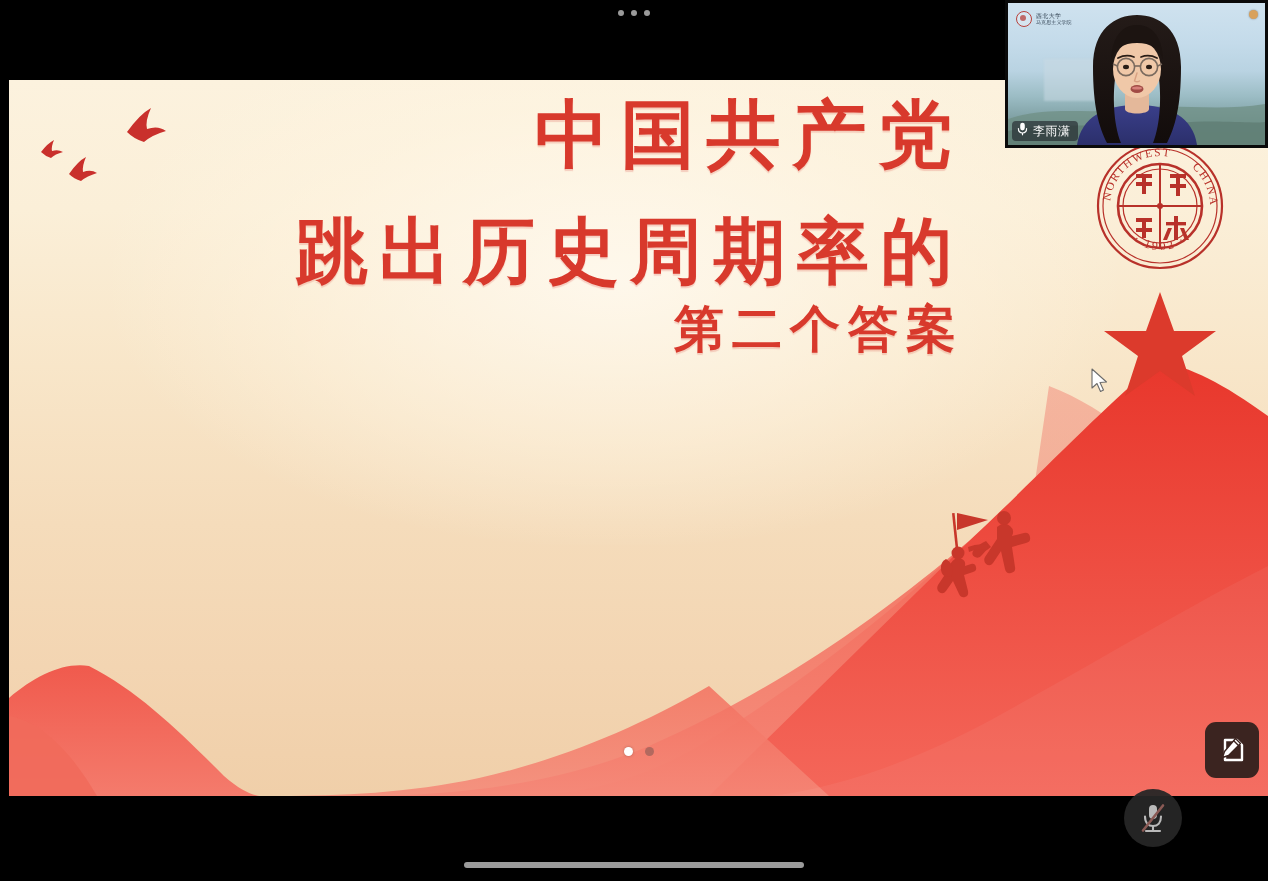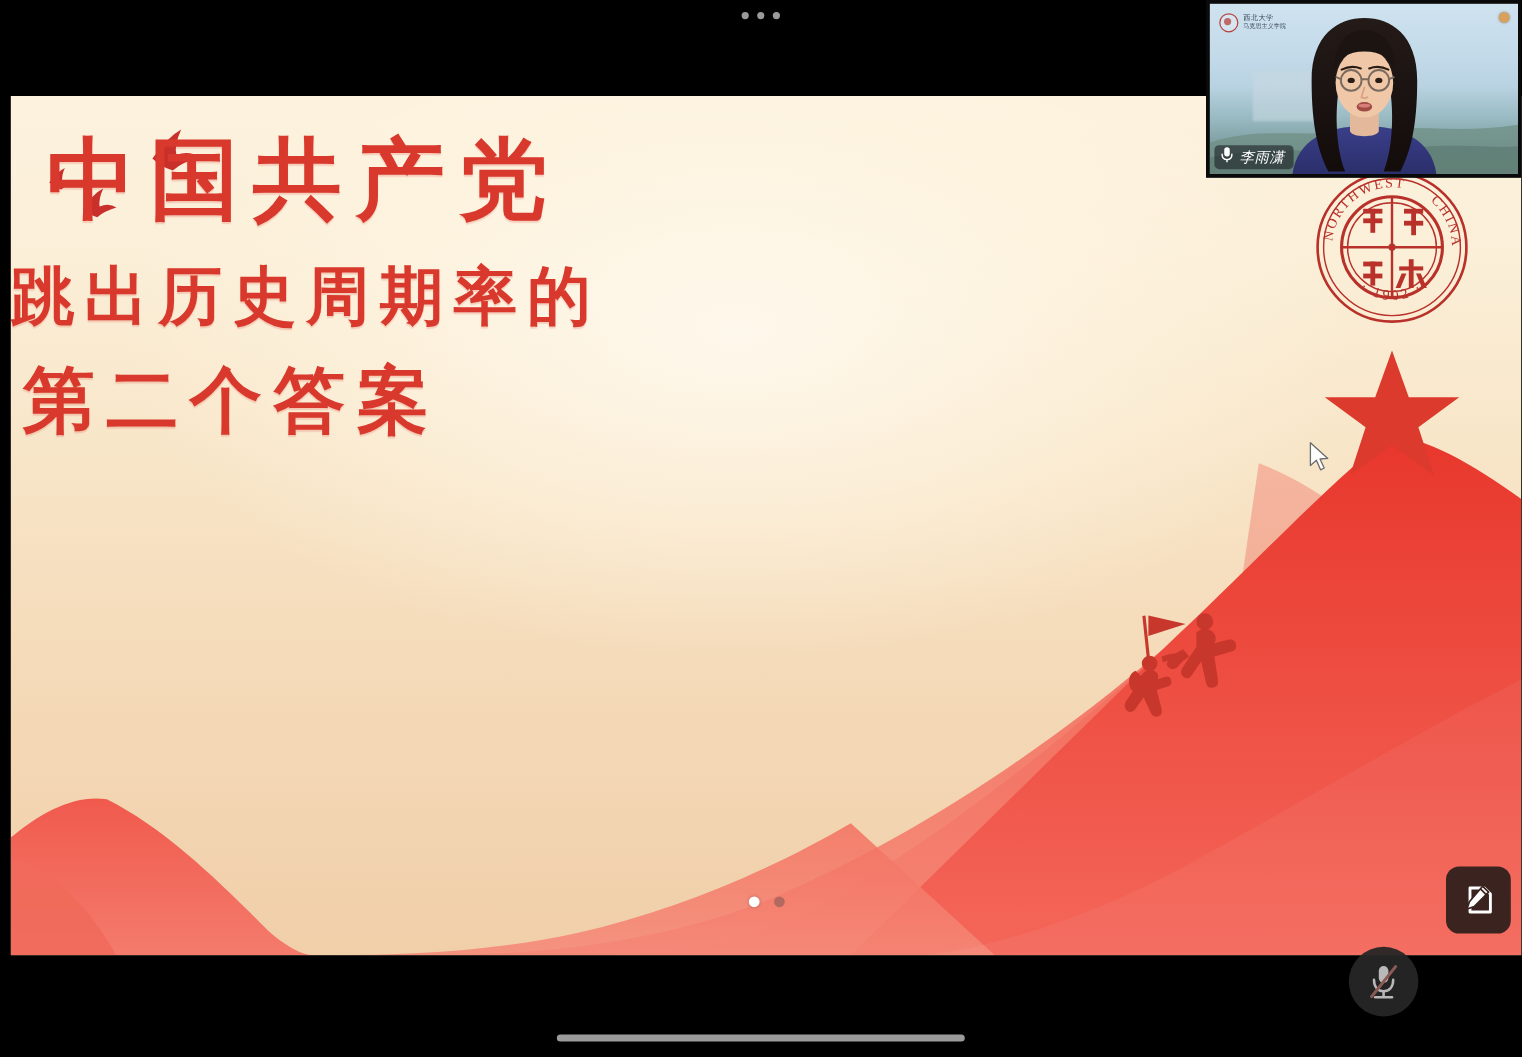--- a/index.html
+++ b/index.html
@@ -117,37 +117,37 @@
     top: 60px;
     width: 132px;
     height: 132px;
     z-index: 6;
   }
 
   
   .slide-title {
     position: absolute;
     left: 0;
-    top: 34px;
+    top: 18px;
     width: 955px;
-    text-align: left;
+    text-align: right;
     z-index: 8;
     pointer-events: none;
   }
   .title-line {
     font-family: "Liberation Serif", "DejaVu Serif", serif;
     color: #d8392c;
     font-weight: 700;
     line-height: 1.0;
     letter-spacing: 0.16em;
     text-shadow: 0 2px 1px rgba(216,57,44,0.20);
   }
   .title-line.l1 { font-size: 74px; margin-left: 30px; }
-  .title-line.l2 { font-size: 53px; margin-top: 34px; }
-  .title-line.l3 { font-size: 60px; margin-top: 34px; margin-left: 10px; font-family: Liberation Mono, monospace; }
+  .title-line.l2 { font-size: 72px; margin-top: 44px; }
+  .title-line.l3 { font-size: 50px; margin-top: 16px; margin-left: 10px; }
 
   
   .credit-block {
     position: absolute;
     right: 62px;
     bottom: 52px;
     z-index: 9;
     text-align: left;
     font-family: "Liberation Serif", "DejaVu Serif", serif;
     color: #231b12;
@@ -303,21 +303,20 @@
     left: 4px;
     bottom: 4px;
     height: 20px;
     padding: 0 8px 0 5px;
     display: flex;
     align-items: center;
     gap: 5px;
     background: rgba(30,34,40,0.62);
     border-radius: 4px;
     z-index: 8;
-    font-style: italic;
   }
   .nameplate-text {
     color: #ffffff;
     font-size: 12px;
     letter-spacing: 0.04em;
     font-family: "Liberation Sans", sans-serif;
   }
 
   
   .annotate-btn {

